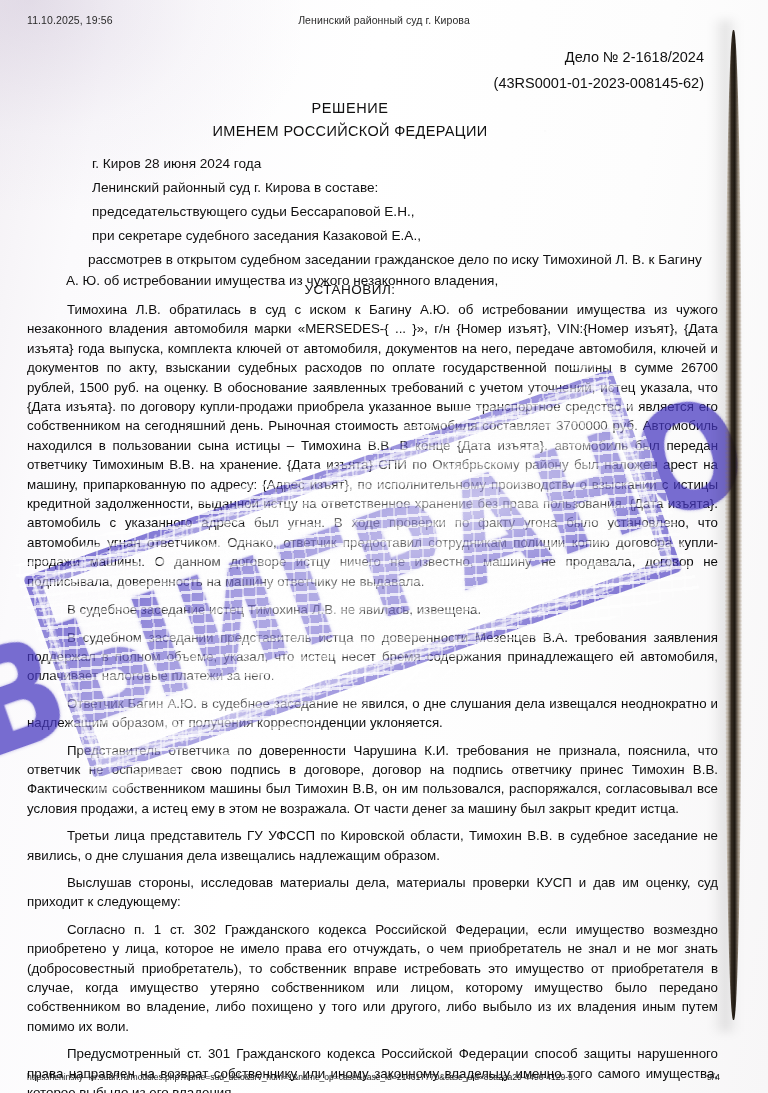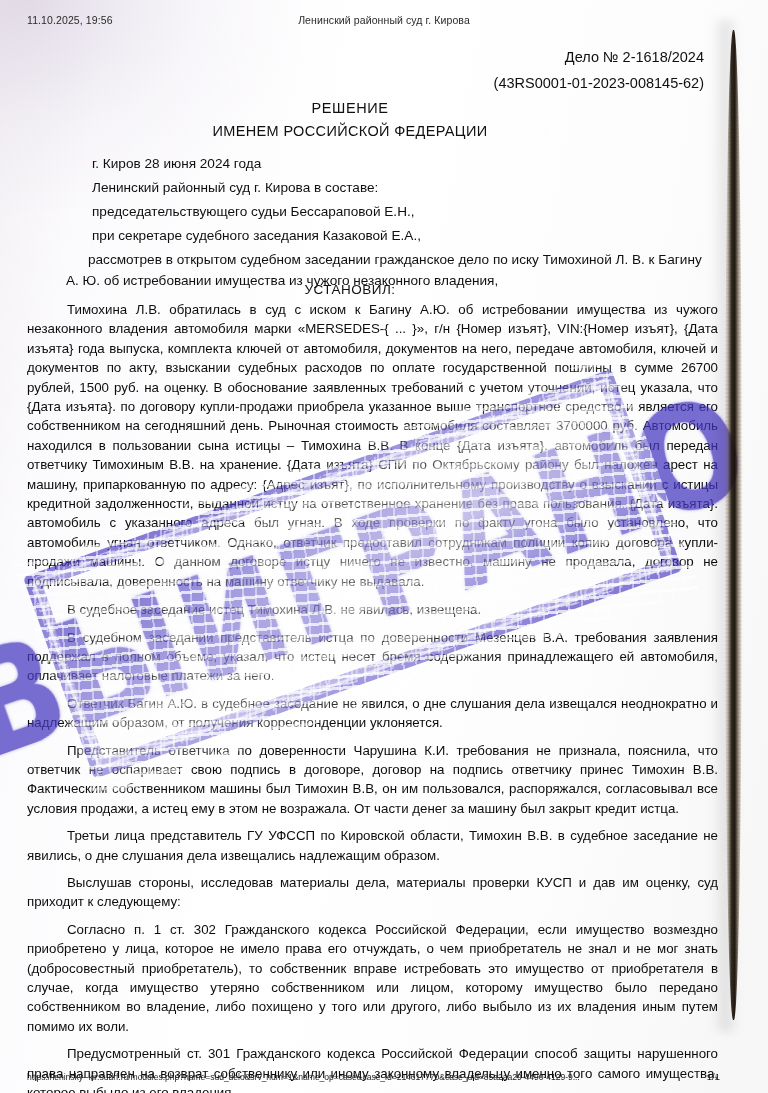--- a/index.html
+++ b/index.html
@@ -337,16 +337,16 @@
       <span>ВЫИГРАНО</span>
     </div>
     <div class="ink-break"></div>
   </div>
 
   <div class="binding-shadow"></div>
   <div class="scan-noise"></div>
 
   <div class="footer">
     <div class="url">https://leninsky--kir.sudrf.ru/modules.php?name=sud_delo&amp;srv_num=1&amp;name_op=case&amp;case_id=214617770&amp;case_uid=85a2aa29-4490-4129-9...</div>
-    <div class="pageno">1/1</div>
+    <div class="pageno">9/4</div>
   </div>
 
 </div>
 
 </body></html>

